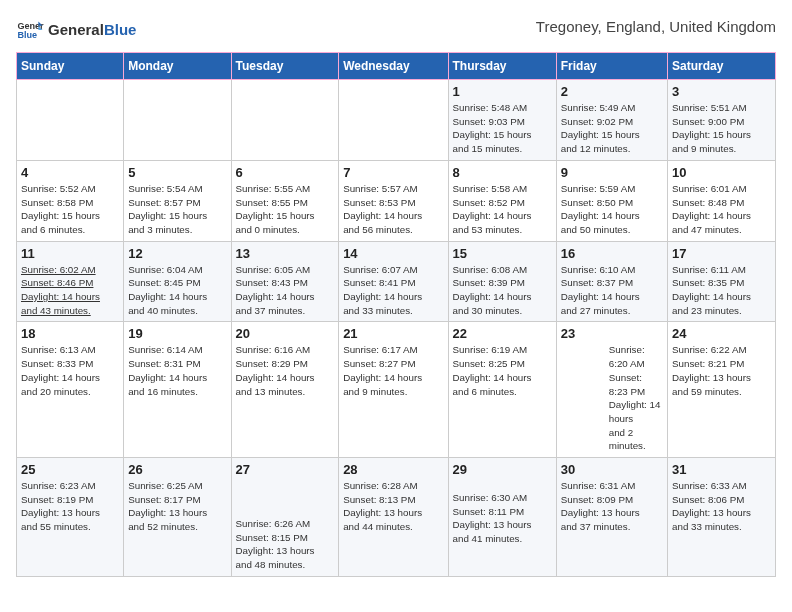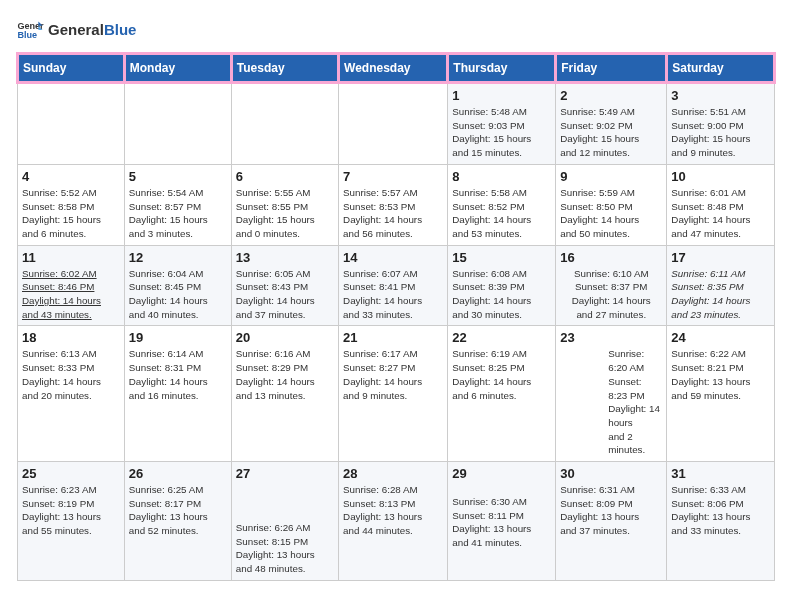--- a/index.html
+++ b/index.html
@@ -44,21 +44,21 @@
       border-collapse: collapse;
       font-size: 10.5px;
     }
     thead tr th {
       background: #2563b0;
       color: #fff;
       padding: 6px 4px;
       text-align: left;
       font-size: 12px;
       font-weight: bold;
-      border: 3px solid #f9a8d4;
+      border: 1px solid #f9a8d4;
     }
     tbody tr td {
       border: 1px solid #ccc;
       vertical-align: top;
       padding: 4px 4px;
       width: 113px;
       height: 80px;
       background: #fff;
     }
     tbody tr:nth-child(odd) td {
@@ -93,20 +93,21 @@
       <polygon points="32,8 38,14 32,14" fill="#2563b0"></polygon>
       <polygon points="32,14 38,20 32,20" fill="#5ba3e0"></polygon>
     </svg>
     <div>
       <div style="font-size:15px;font-weight:bold;line-height:1.1;">
         <span style="color:#333;">General</span><span style="color:#2563b0;">Blue</span>
       </div>
     </div>
   </div>
   <div class="title-block">
+    <div class="calendar-subtitle">Tregoney, England, United Kingdom</div>
   </div>
 </div>
 
 <table>
   <thead>
     <tr>
     <th>Sunday</th>
         <th>Monday</th>
         <th>Tuesday</th>
         <th>Wednesday</th>
@@ -225,28 +226,28 @@
         </td>
         <td>
           <div class="day-number">15</div>
           <div class="day-info" style="white-space: pre-line;">Sunrise: 6:08 AM
 Sunset: 8:39 PM
 Daylight: 14 hours
 and 30 minutes.</div>
         </td>
         <td>
           <div class="day-number">16</div>
-          <div class="day-info" style="white-space: pre-line; text-align: center;">Sunrise: 6:10 AM
+          <div class="day-info" style="white-space: pre-line;">Sunrise: 6:10 AM
 Sunset: 8:37 PM
 Daylight: 14 hours
 and 27 minutes.</div>
         </td>
         <td>
           <div class="day-number">17</div>
-          <div class="day-info" style="white-space: pre-line; font-style: italic;">Sunrise: 6:11 AM
+          <div class="day-info" style="white-space: pre-line;">Sunrise: 6:11 AM
 Sunset: 8:35 PM
 Daylight: 14 hours
 and 23 minutes.</div>
         </td>
       </tr>
       <tr>
         <td>
           <div class="day-number">18</div>
           <div class="day-info" style="white-space: pre-line;">Sunrise: 6:13 AM
 Sunset: 8:33 PM

